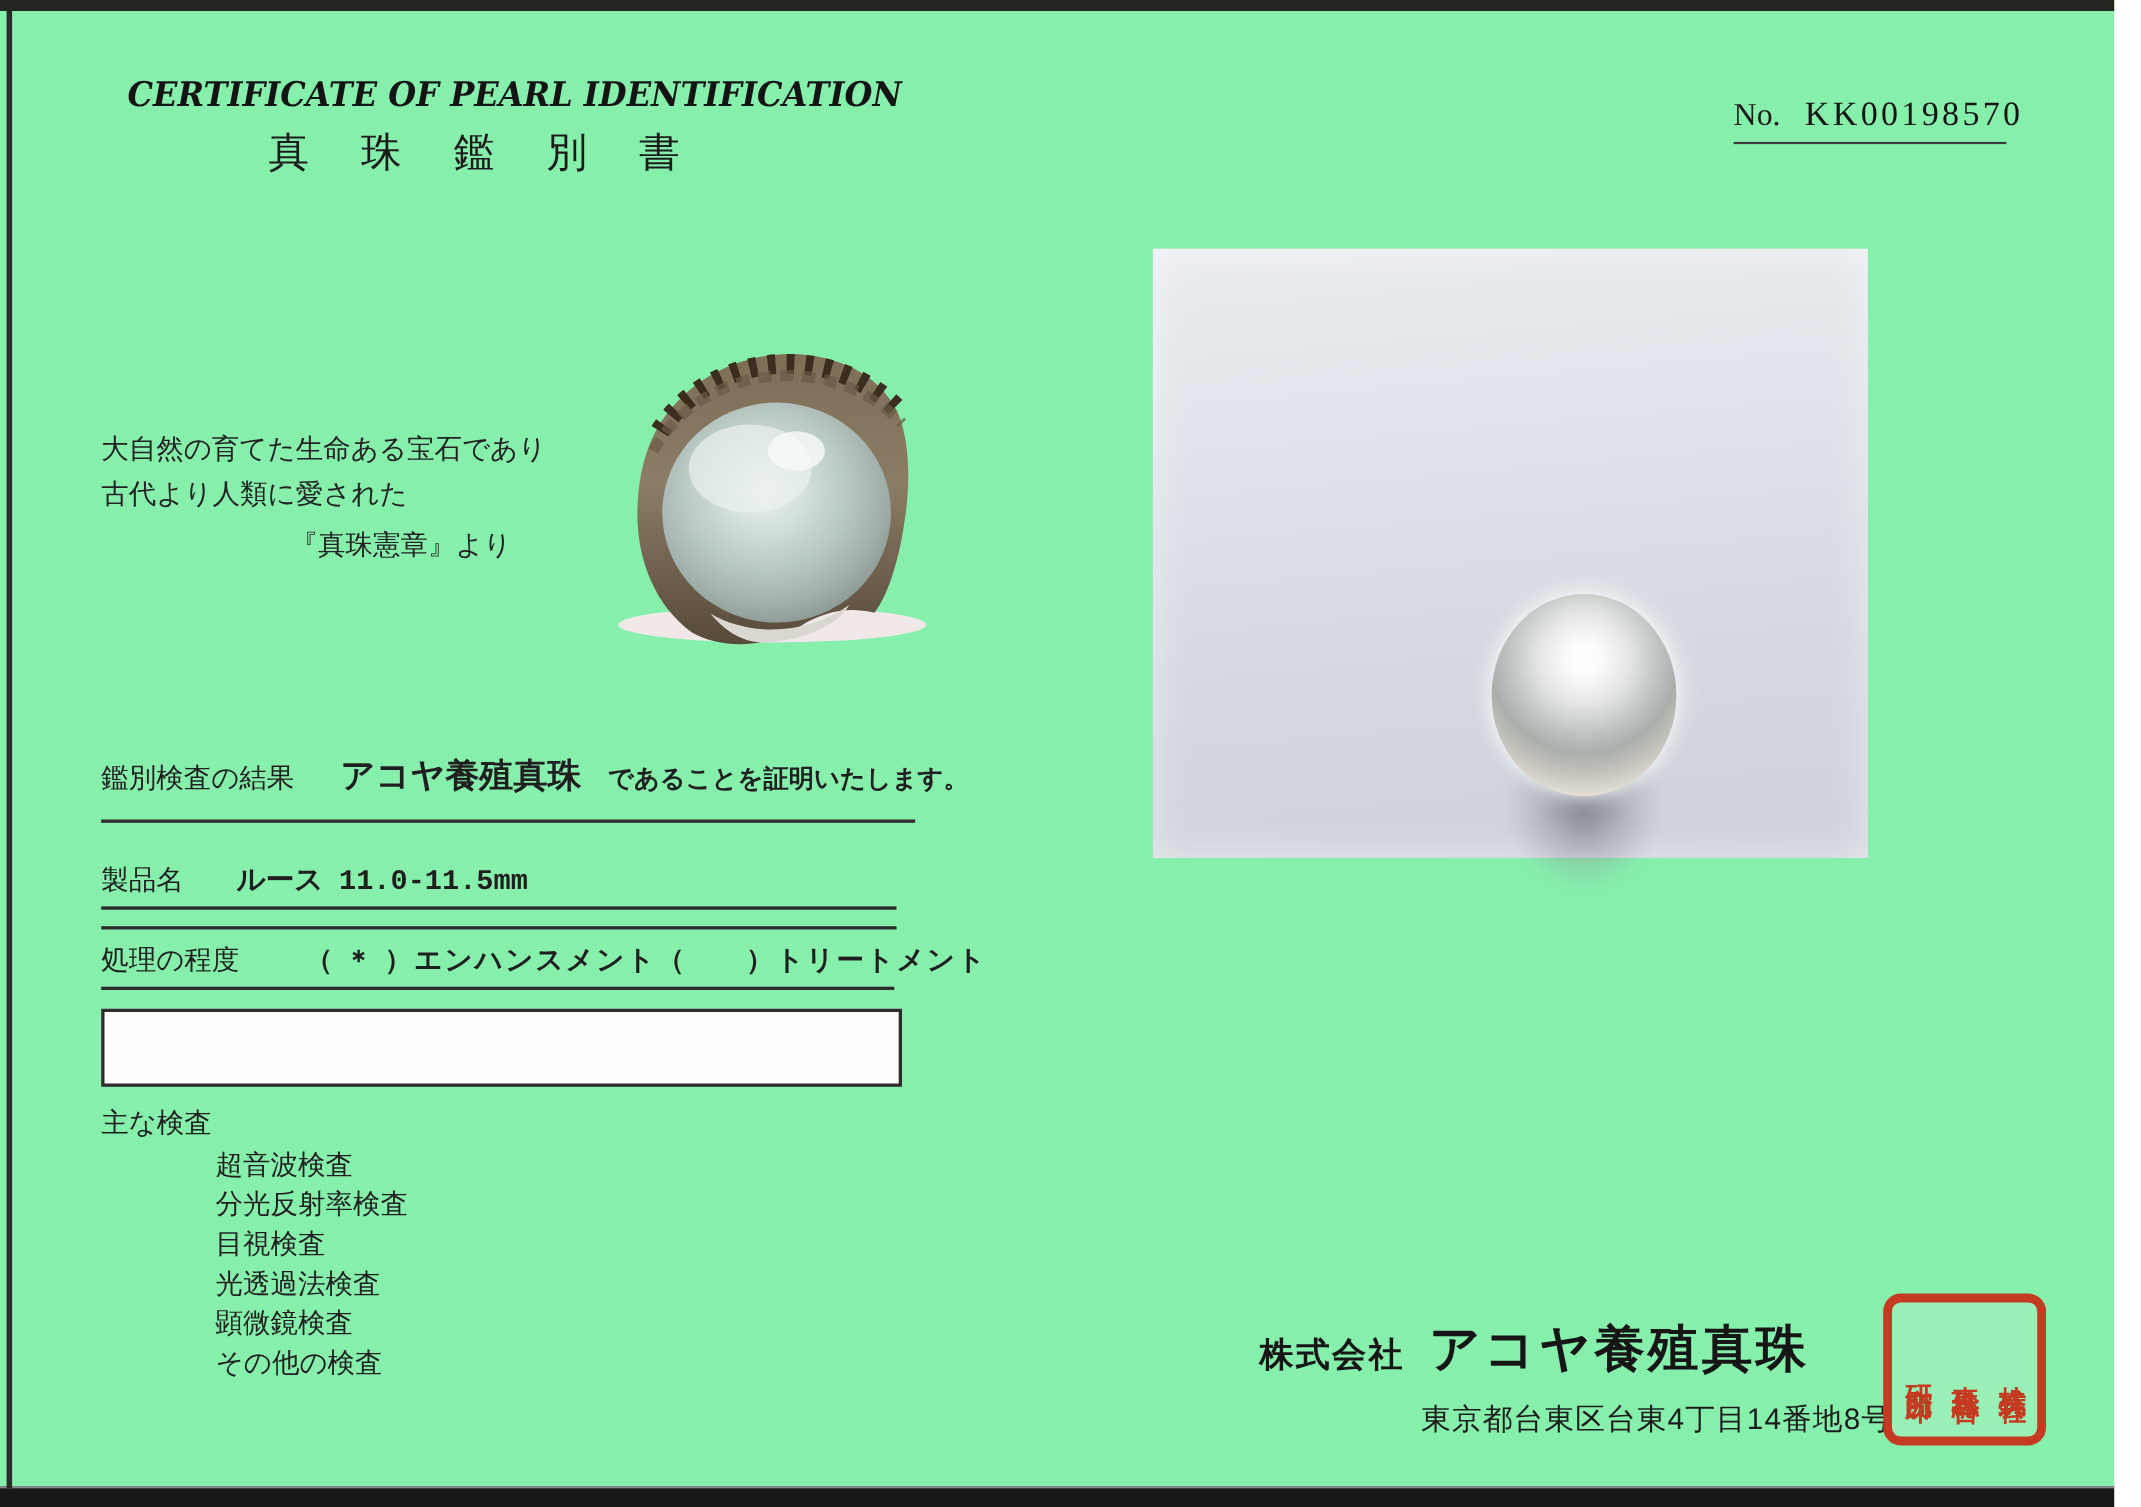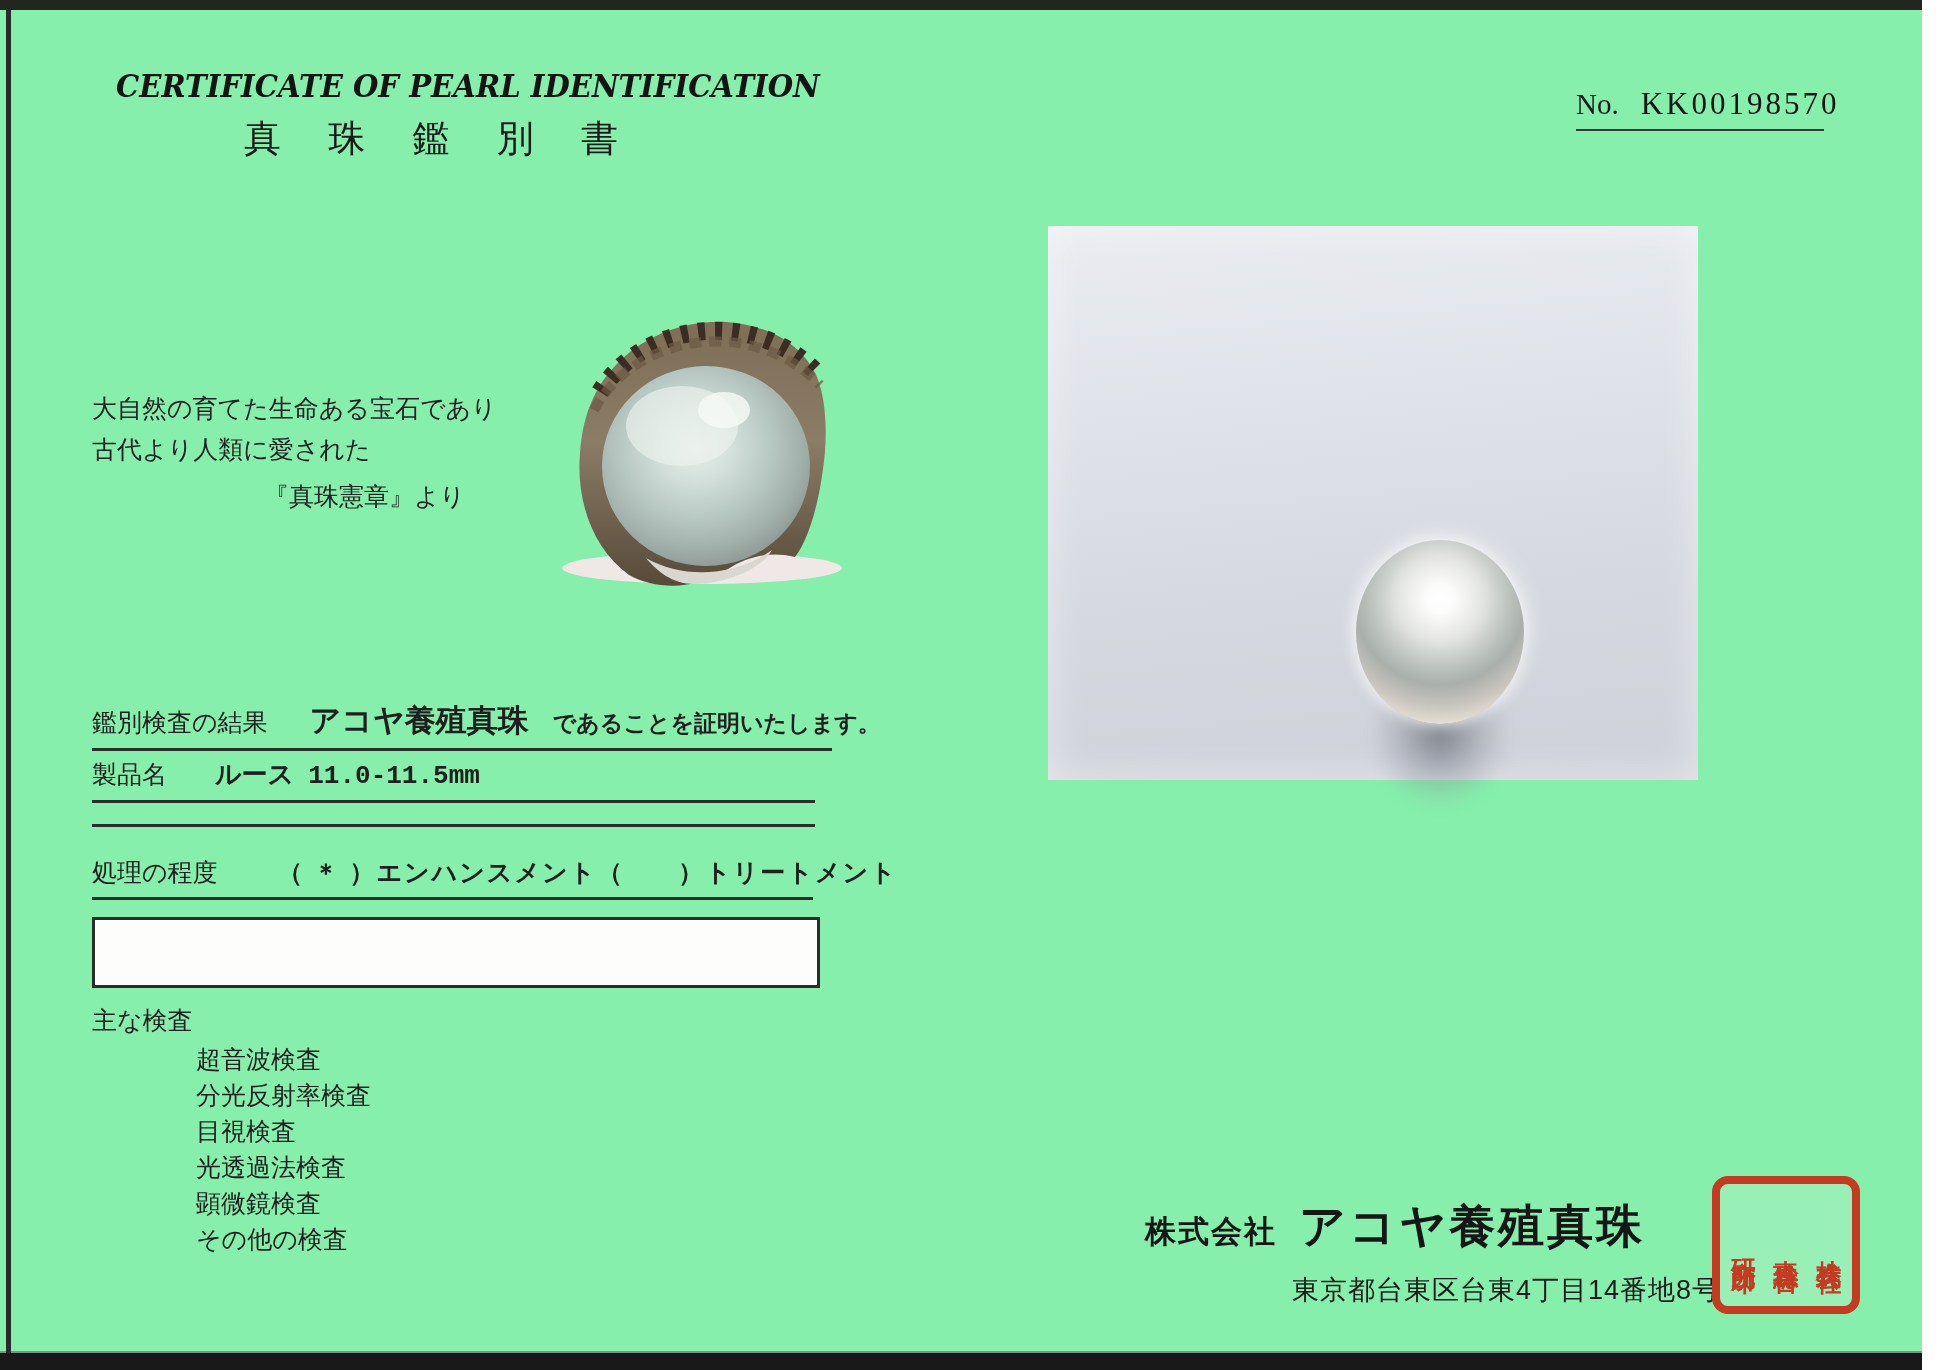--- a/index.html
+++ b/index.html
@@ -38,25 +38,25 @@
 
   
   .quote{position:absolute;left:92px;top:388px;font-size:25px;line-height:41px;color:#222;white-space:nowrap;}
   .quote .attr{padding-left:172px;margin-top:6px;}
 
   
   .shell{position:absolute;left:534px;top:250px;width:332px;height:342px;}
 
   
   .row{position:absolute;left:92px;display:flex;align-items:baseline;white-space:nowrap;border-bottom:3px solid #2c2c2c;}
-  .row-result{top:700px;width:740px;padding-bottom:6px;}
+  .row-result{top:684px;width:740px;padding-bottom:19px;}
   .row-result .lbl{font-size:25px;}
   .row-result .val{font-size:31px;font-weight:700;margin-left:42px;font-family:"Liberation Sans","DejaVu Sans",sans-serif;}
   .row-result .sfx{font-size:23px;font-weight:700;margin-left:24px;font-family:"Liberation Sans","DejaVu Sans",sans-serif;}
-  .row-product{top:757px;width:723px;padding-bottom:8px;}
+  .row-product{top:782px;width:723px;padding-bottom:25px;}
   .row-product .lbl{font-size:25px;}
   .row-product .val-type{font-size:26px;font-weight:600;margin-left:48px;font-family:"Liberation Sans","DejaVu Sans",sans-serif;text-align:right;}
   .row-product .val-size{font-size:26px;font-weight:600;margin-left:14px;font-family:"Liberation Mono","DejaVu Sans Mono",monospace;}
   .line-blank{position:absolute;left:92px;top:824px;width:723px;border-bottom:3px solid #2c2c2c;height:0;}
   .row-treatment{top:856px;width:721px;padding-bottom:8px;}
   .row-treatment .lbl{font-size:25px;}
   .row-treatment .val{font-size:25px;font-weight:600;margin-left:60px;font-family:"Liberation Sans","DejaVu Sans",sans-serif;letter-spacing:2px;}
   .remarks-box{position:absolute;left:92px;top:917px;width:722px;height:65px;border:3px solid #2c2c2c;background:#fdfdfc;}
 
   

